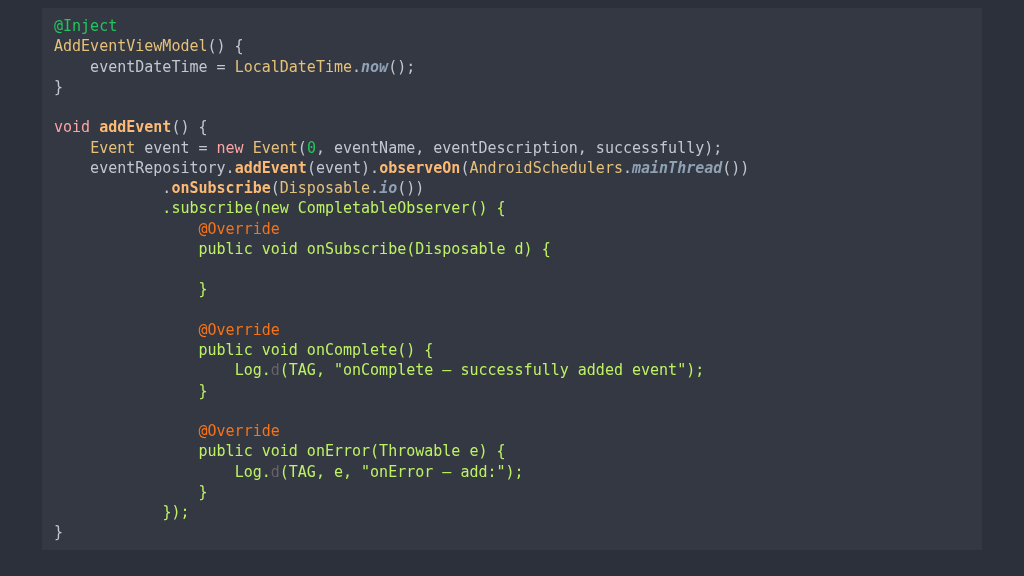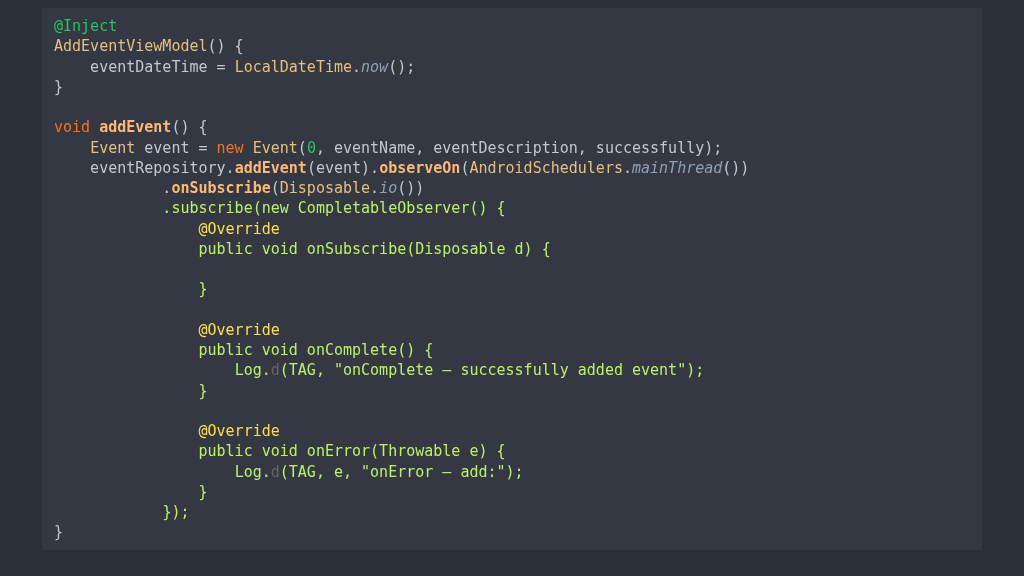--- a/index.html
+++ b/index.html
@@ -22,29 +22,29 @@
     padding: 8px 12px;
     box-sizing: border-box;
   }
   pre {
     margin: 0;
     white-space: pre;
     line-height: 1.35;
     color: #c2c7d0;
   }
   .a { color: #22c55e; }  
-  .k { color: #f97316; }  
+  .k { color: #fca5a5; }  
   .t { color: #e6c17a; }  
   .m { color: #fdba74; font-weight: bold; }  
   .f { color: #c2c7d0; margin-top: 21px; }  
   .p { color: #c2c7d0; }  
   .d { color: #bef264; }  
-  .do { color: #fde047; } 
+  .do { color: #f97316; } 
   .di { color: #6a6268; } 
-  .i { color: #8fa1b3; font-style: italic; }
+  .i { color: #8fa1b3; font-style: italic; font-weight: bold; }
 </style>
 </head>
 <body>
 
 <div class="panel">
 <pre><span class="a">@Inject</span>
 <span class="t">AddEventViewModel</span><span class="p">() {</span>
 <span class="f">    eventDateTime </span><span class="p">= </span><span class="t">LocalDateTime</span><span class="p">.</span><span class="i">now</span><span class="p">();</span>
 <span class="p">}</span>
 <span></span>

